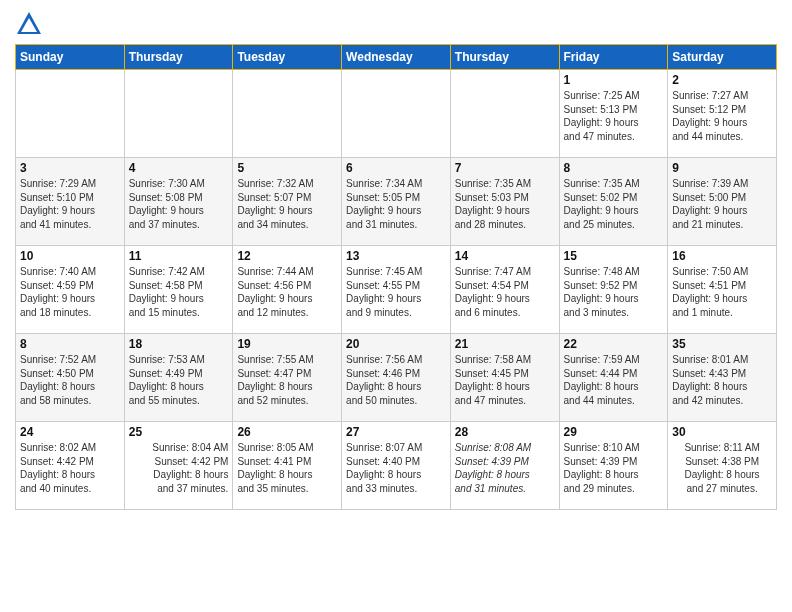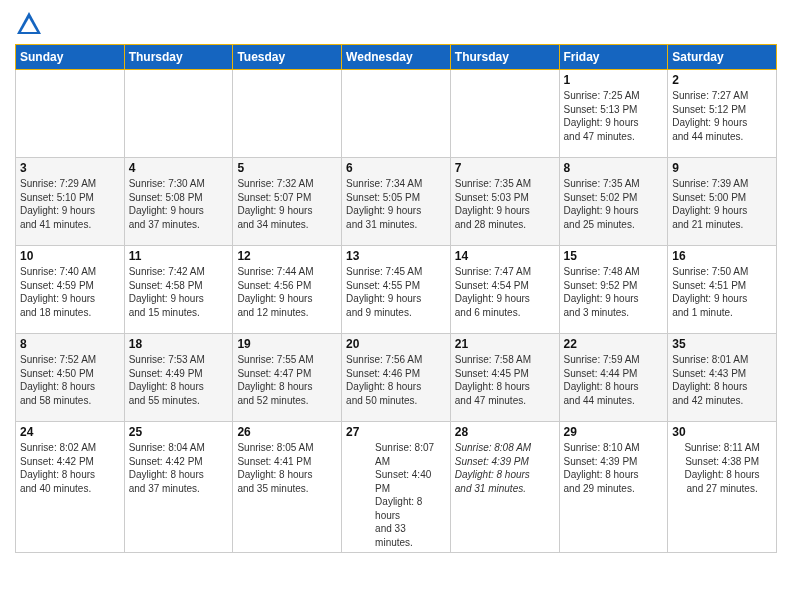--- a/index.html
+++ b/index.html
@@ -302,35 +302,35 @@
         <tr>
           <td>
             <span class="day-number">24</span>
             <div class="day-info" style="white-space: pre-line;">Sunrise: 8:02 AM
 Sunset: 4:42 PM
 Daylight: 8 hours
 and 40 minutes.</div>
           </td>
           <td>
             <span class="day-number">25</span>
-            <div class="day-info" style="white-space: pre-line;">Sunrise: 8:04 AM
+            <div class="day-info" style="white-space: pre-line; text-align: right;">Sunrise: 8:04 AM
 Sunset: 4:42 PM
 Daylight: 8 hours
 and 37 minutes.</div>
           </td>
           <td>
             <span class="day-number">26</span>
             <div class="day-info" style="white-space: pre-line;">Sunrise: 8:05 AM
 Sunset: 4:41 PM
 Daylight: 8 hours
 and 35 minutes.</div>
           </td>
           <td>
             <span class="day-number">27</span>
-            <div class="day-info" style="white-space: pre-line; margin-left: 29px;">Sunrise: 8:07 AM
+            <div class="day-info" style="white-space: pre-line;">Sunrise: 8:07 AM
 Sunset: 4:40 PM
 Daylight: 8 hours
 and 33 minutes.</div>
           </td>
           <td>
             <span class="day-number">28</span>
             <div class="day-info" style="white-space: pre-line; font-style: italic;">Sunrise: 8:08 AM
 Sunset: 4:39 PM
 Daylight: 8 hours
 and 31 minutes.</div>

